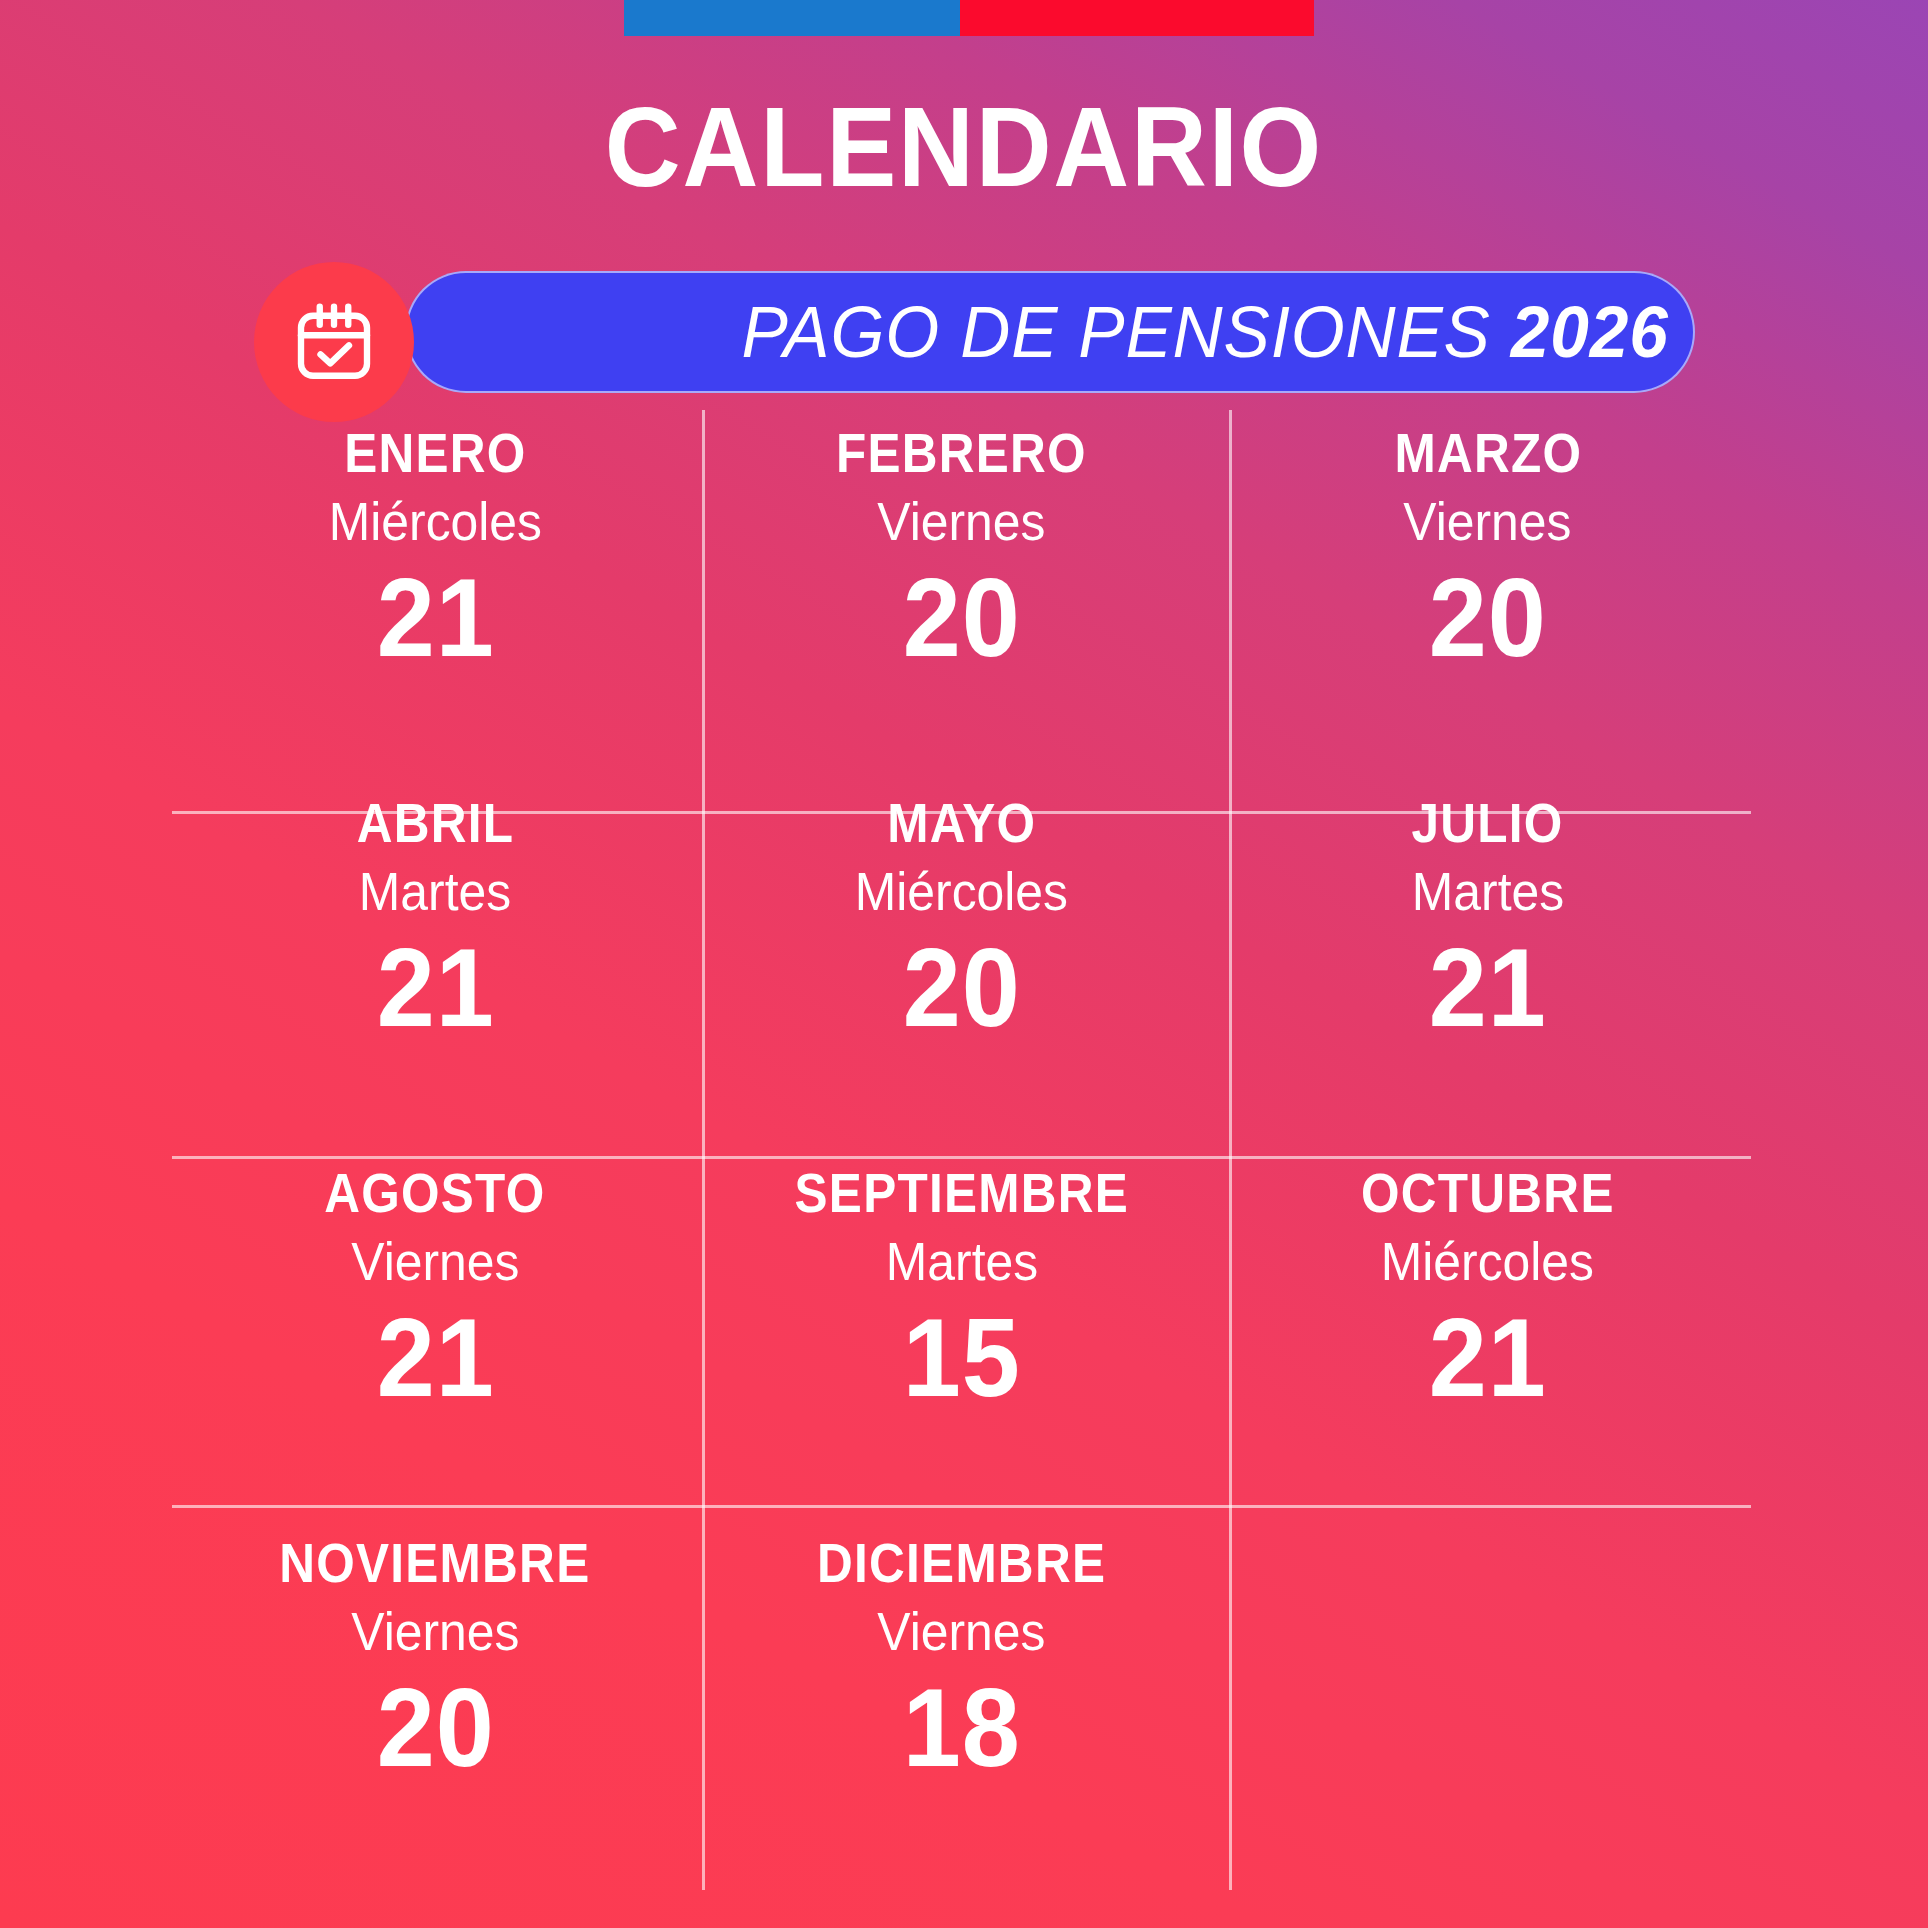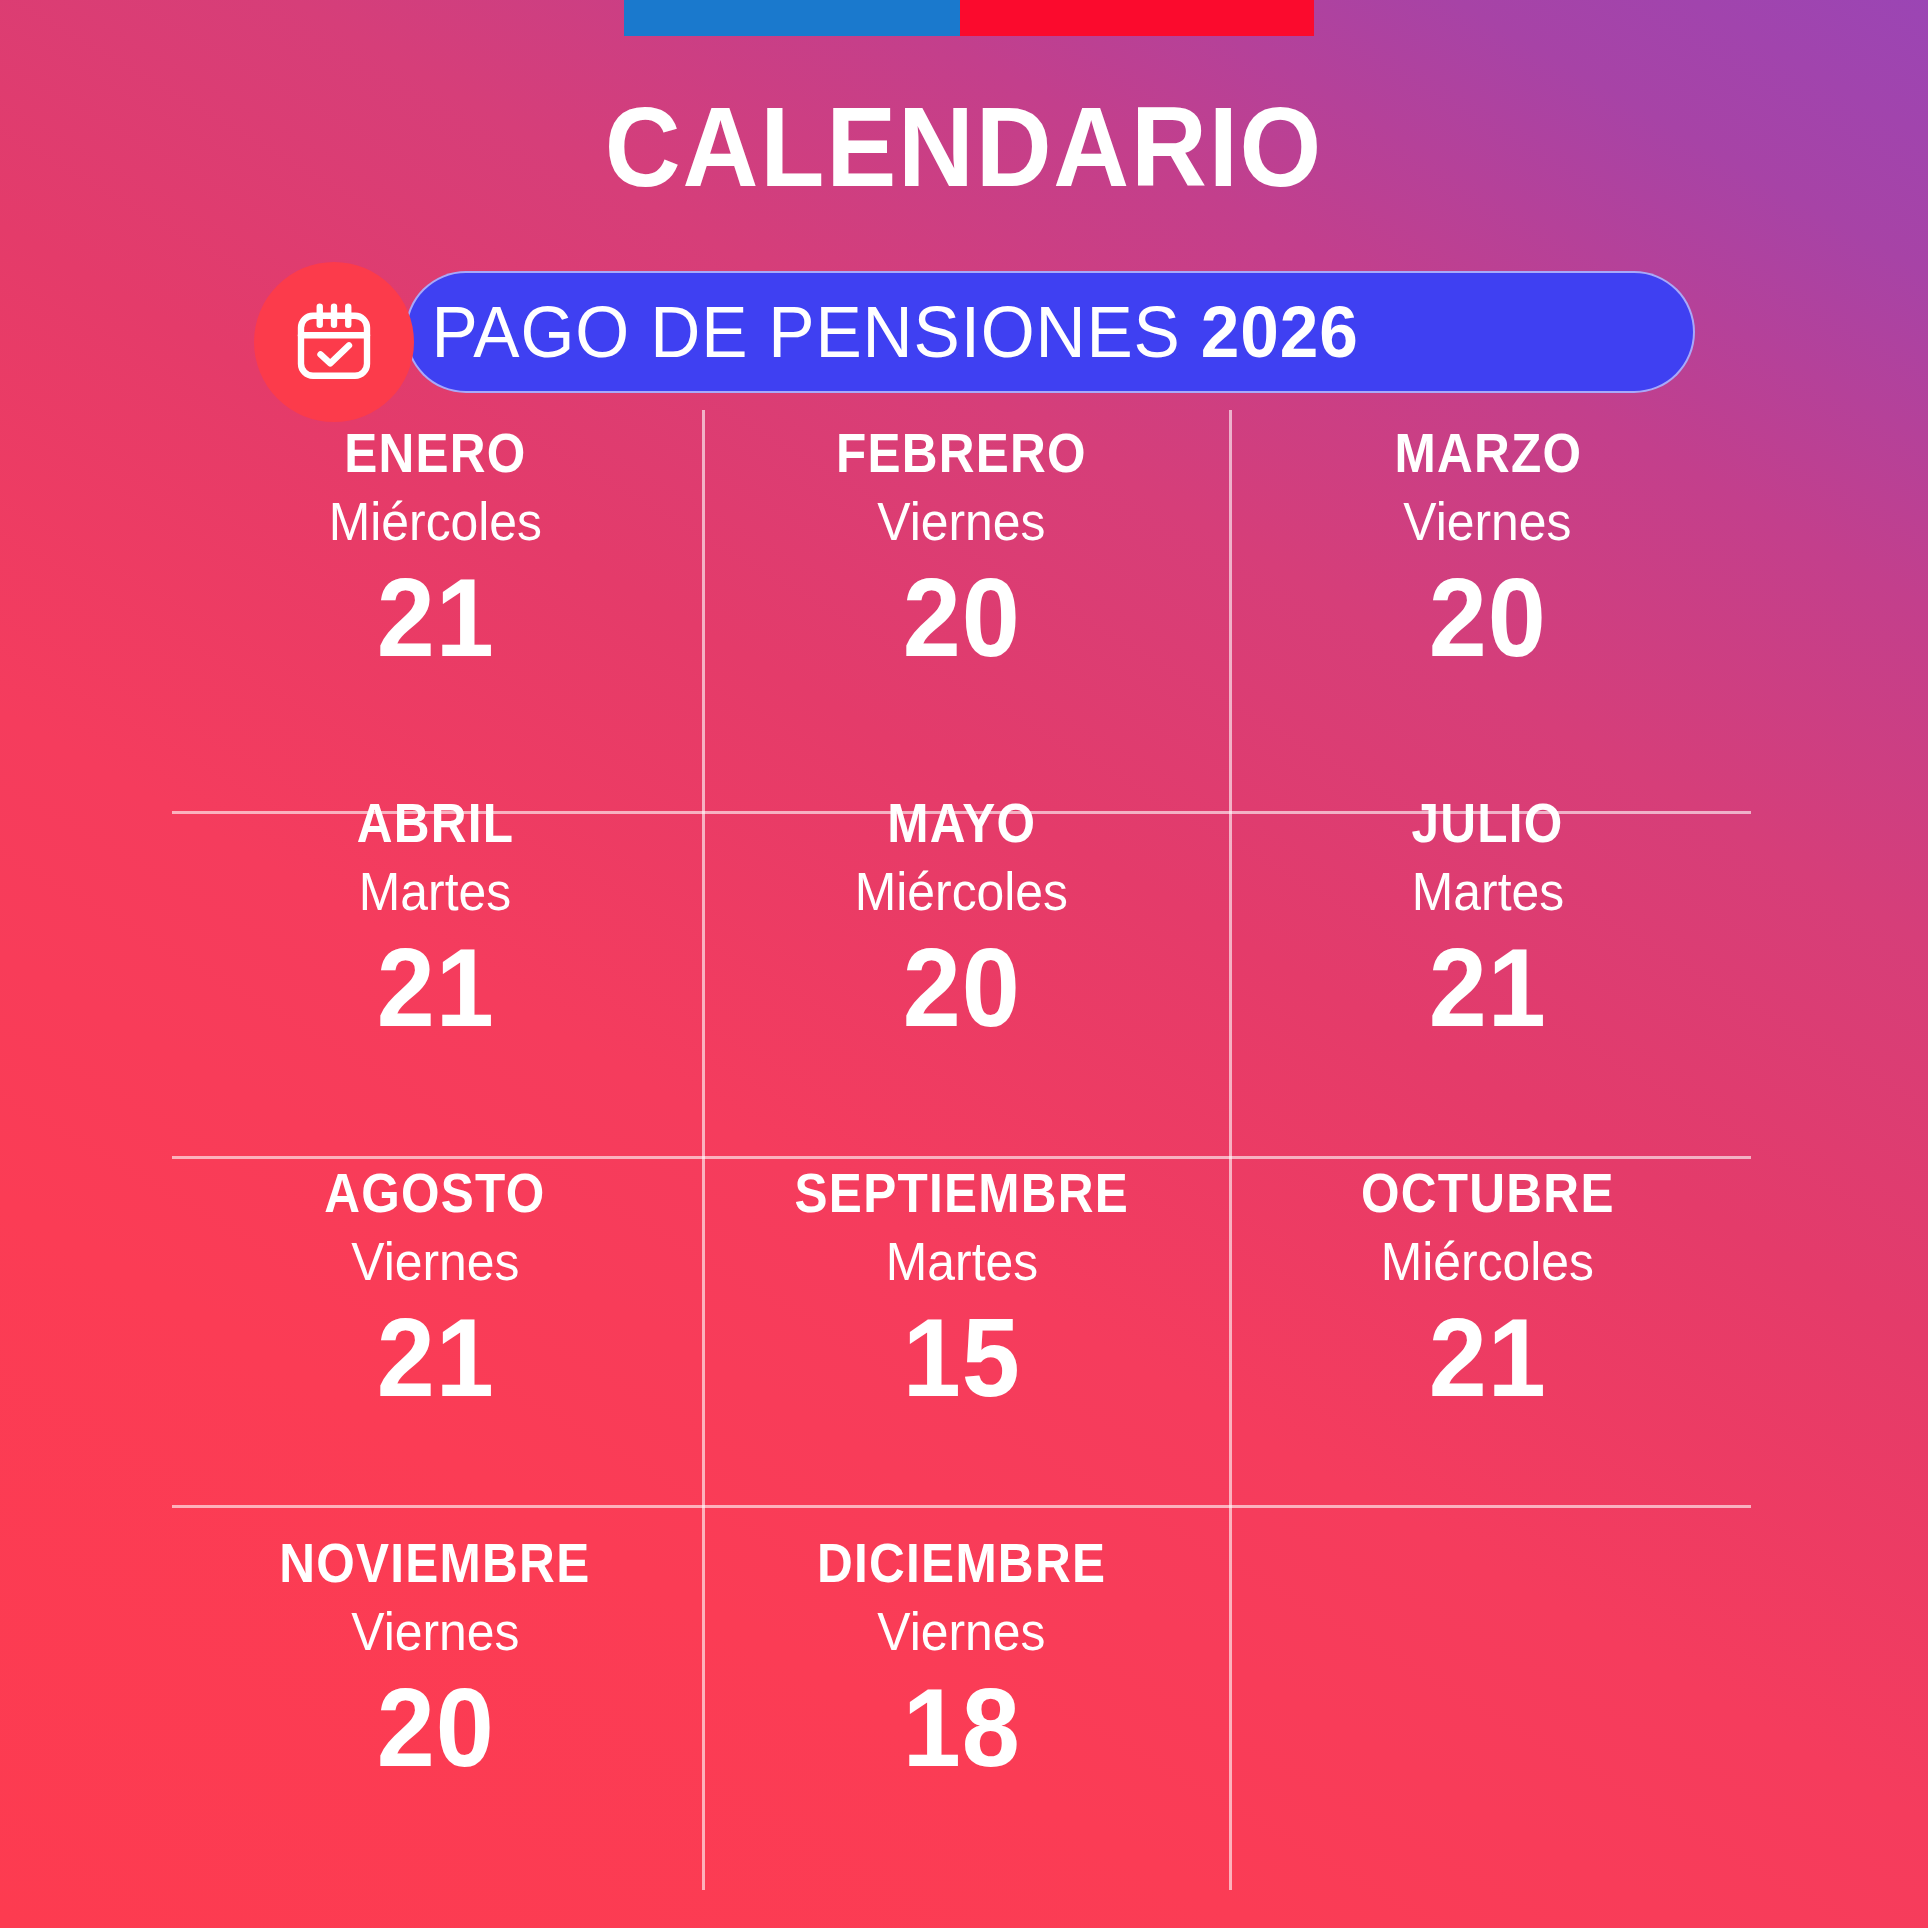--- a/index.html
+++ b/index.html
@@ -82,22 +82,23 @@
     left: 151px;
     top: 8.5px;
     width: 1290px;
     height: 122px;
     border-radius: 61px;
     background: #3f40f2;
     border: 2.8px solid rgba(255,255,255,0.55);
     box-sizing: border-box;
     display: flex;
     align-items: center;
-    justify-content: flex-start;
+    justify-content: flex-end;
     z-index: 1;
+    font-style: italic;
   }
   .badge-text {
     color: #ffffff;
     font-size: 73px;
     font-weight: 400;
     letter-spacing: 0.9px;
     white-space: nowrap;
     transform: scaleX(0.95);
   }
   .badge-text .yr { font-weight: 700; }

